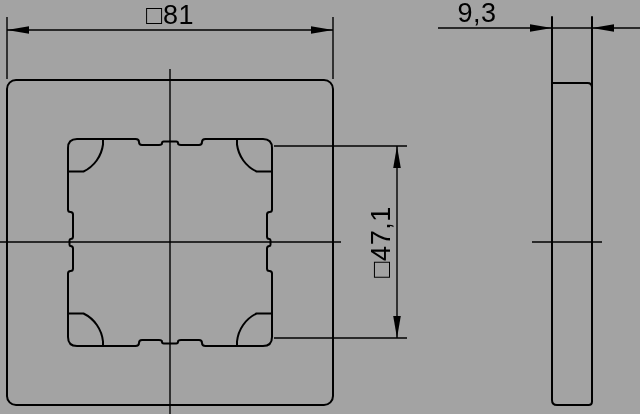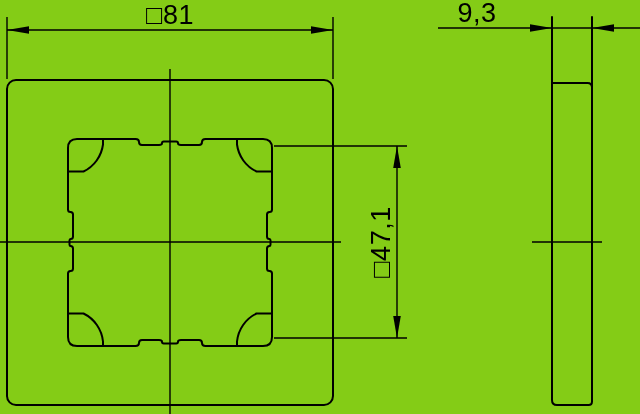--- a/index.html
+++ b/index.html
@@ -1,17 +1,17 @@
 <!DOCTYPE html>
 <html><head>
 <meta charset="utf-8">
 <style>
   html,body{margin:0;padding:0;background:#ffffff;}
   .canvas{
-    width:640px;height:414px;position:relative;background:#84cc16;overflow:hidden;
+    width:640px;height:414px;position:relative;background:#a3a3a3;overflow:hidden;
     font-family:"Liberation Sans", sans-serif;
   }
   svg{display:block;}
   .outline{fill:none;stroke:#000000;stroke-width:2;stroke-linejoin:round;stroke-linecap:round;}
   .thin{fill:none;stroke:#000000;stroke-width:1.4;stroke-linecap:butt;}
   .arrow{fill:#000000;stroke:none;}
   .dimtext{fill:#000000;font-size:27px;letter-spacing:0.5px;}
 </style>
 </head>
 <body>

